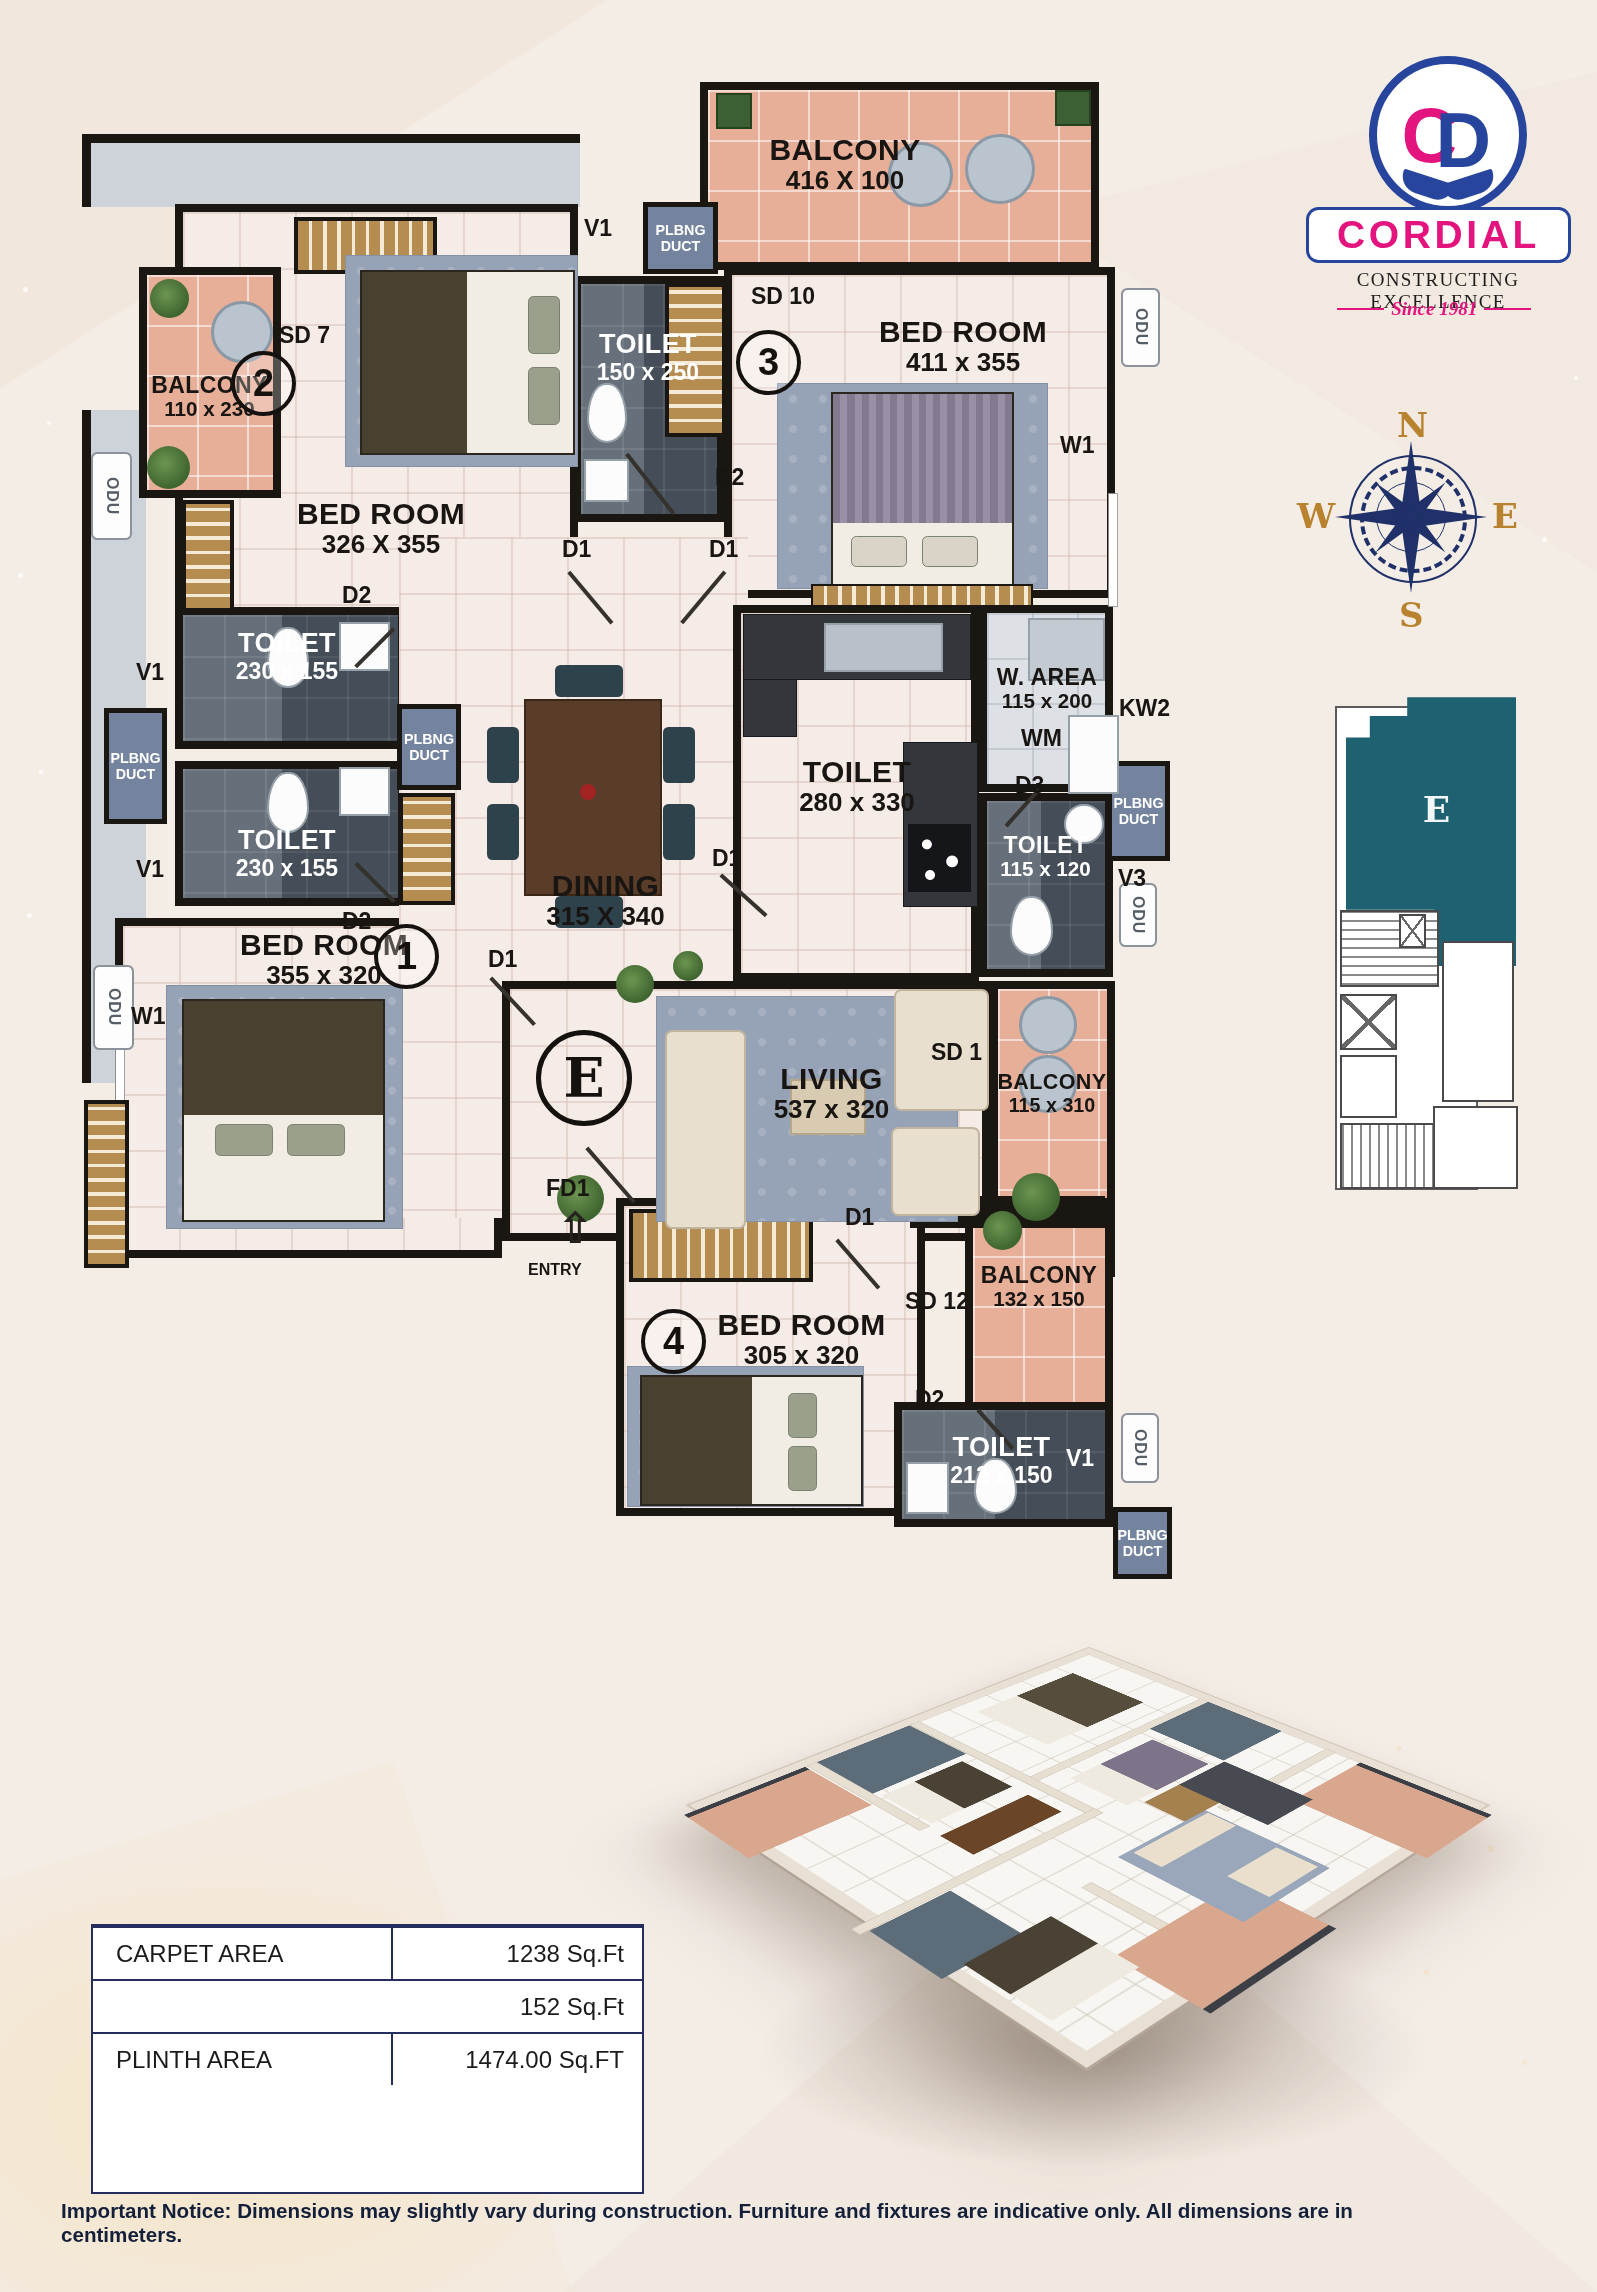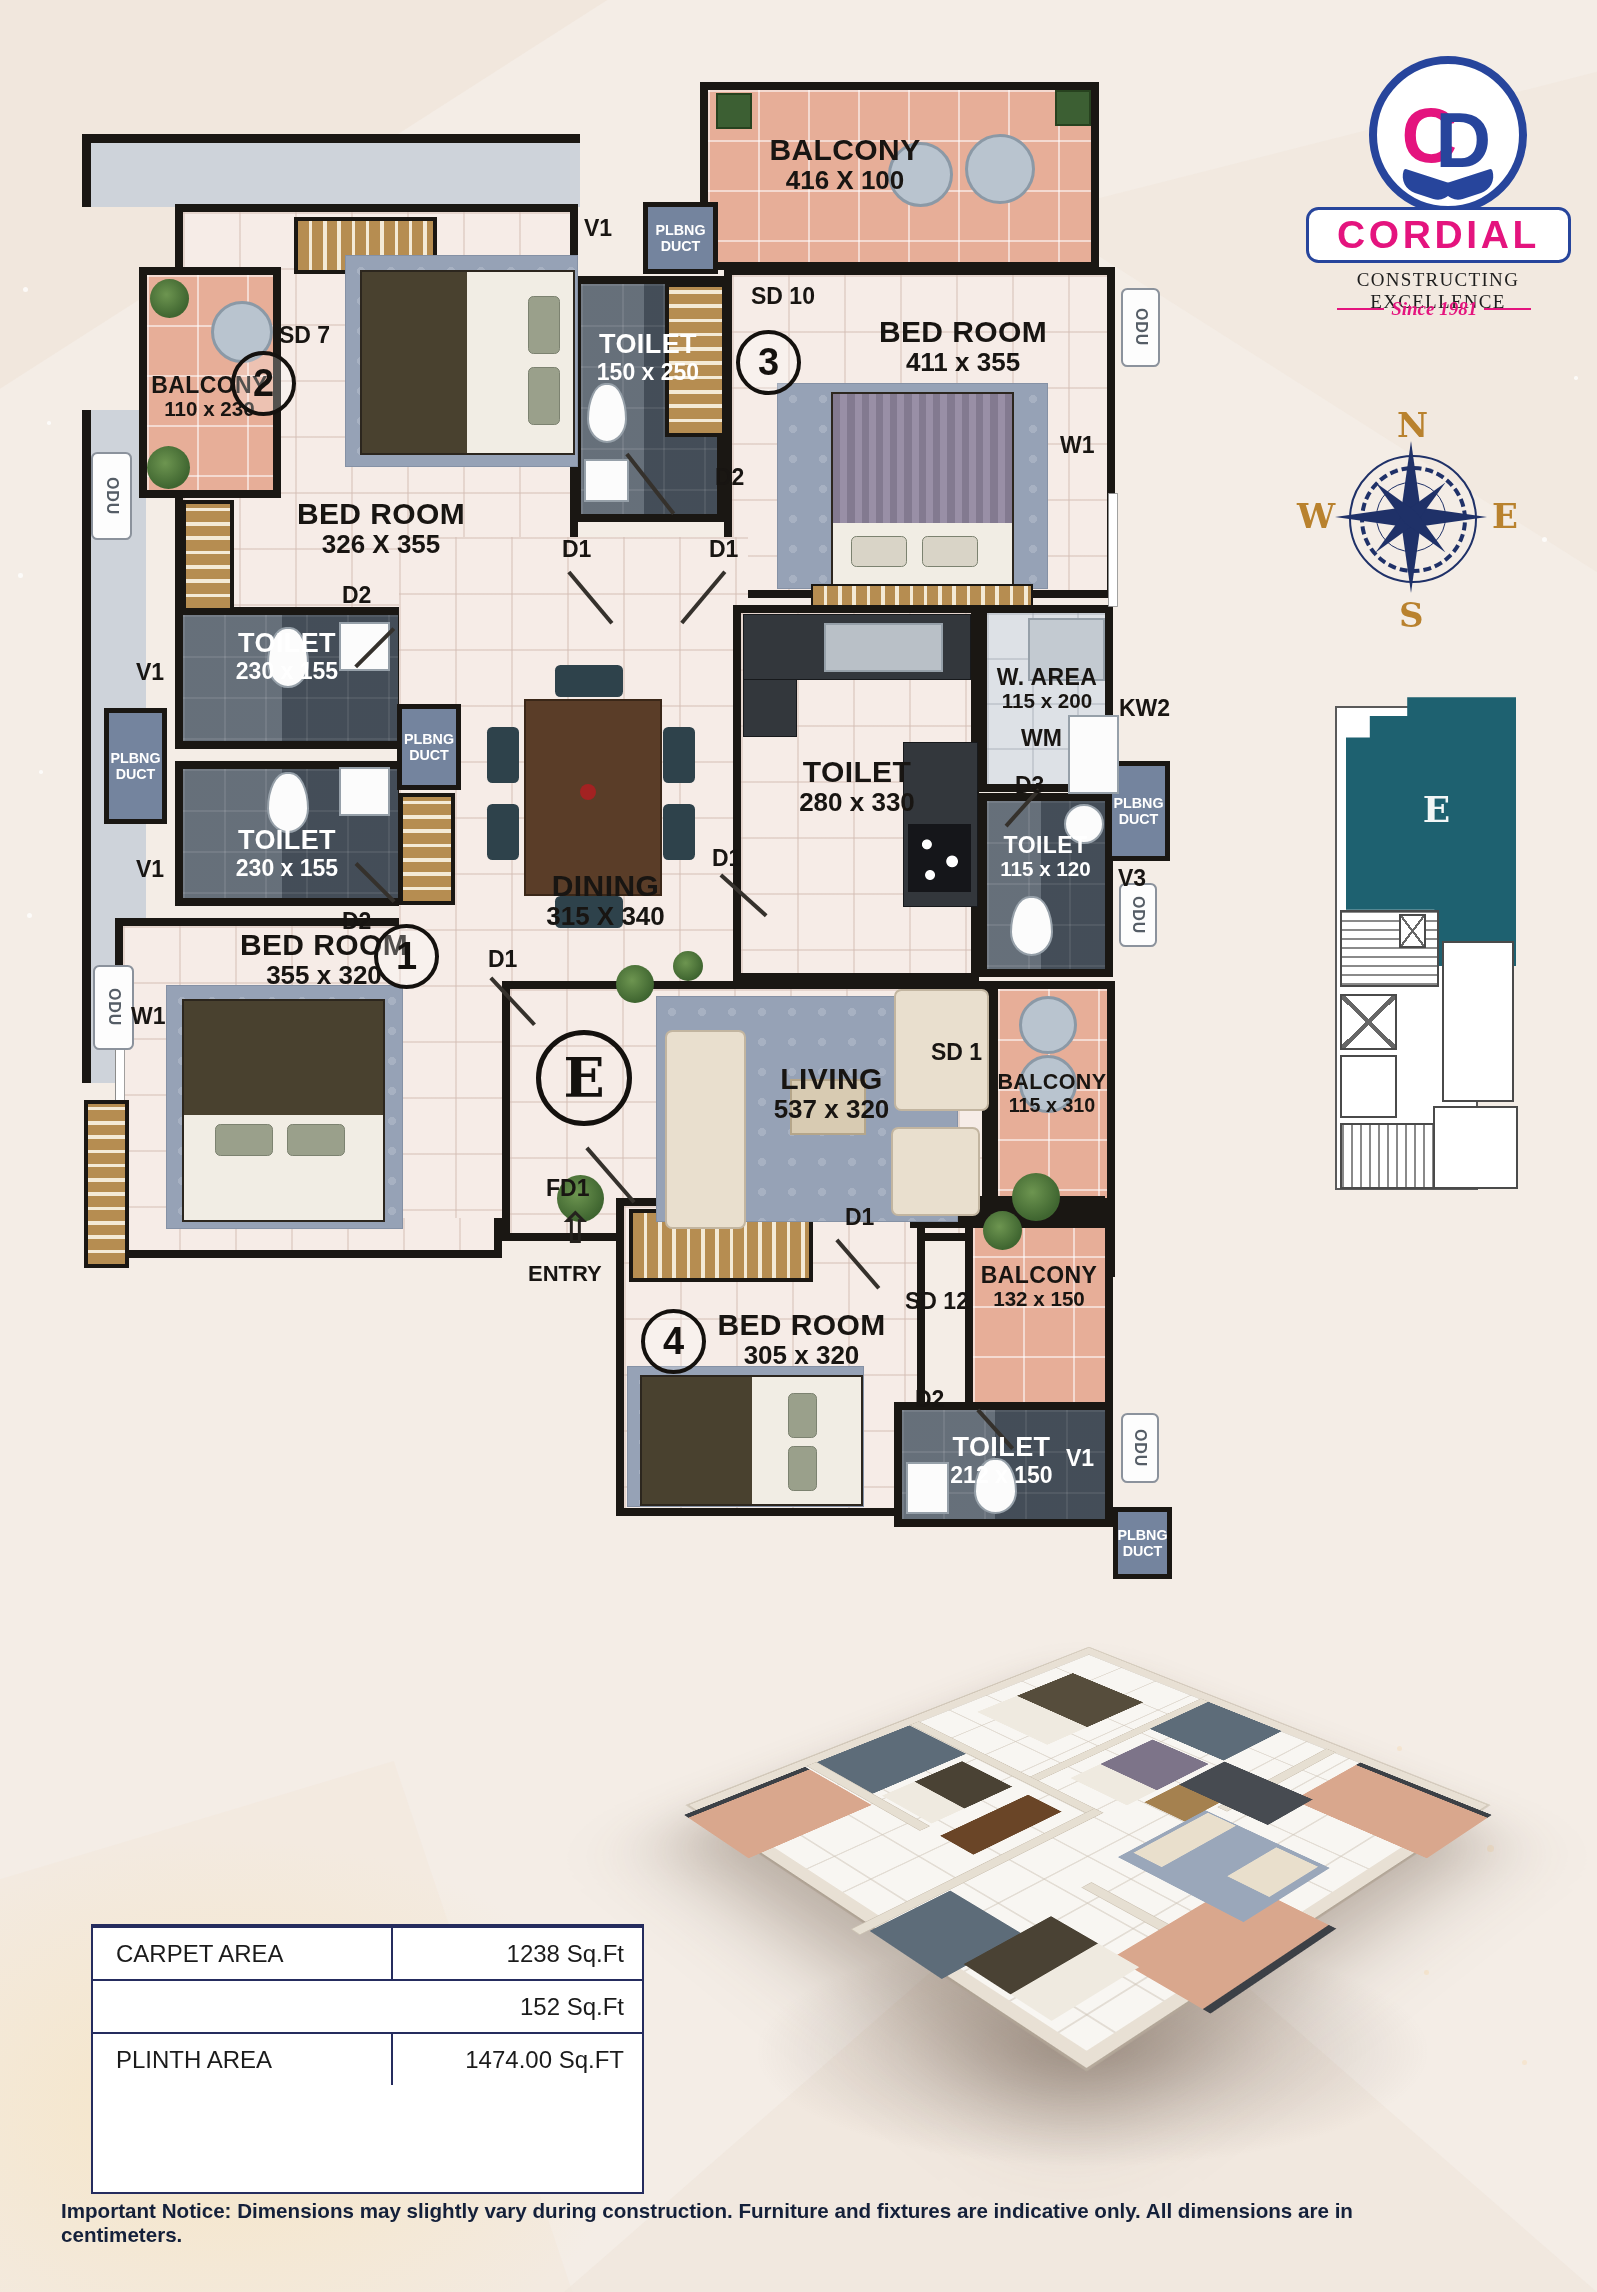--- a/index.html
+++ b/index.html
@@ -386,21 +386,21 @@
   <div class="mark" style="left:1021px;top:725px">WM</div>
   <div class="mark" style="left:1118px;top:865px">V3</div>
   <div class="mark" style="left:931px;top:1039px">SD 1</div>
   <div class="mark" style="left:546px;top:1175px">FD1</div>
   <div class="mark" style="left:845px;top:1204px">D1</div>
   <div class="mark" style="left:905px;top:1288px">SD 12</div>
   <div class="mark" style="left:915px;top:1386px">D2</div>
   <div class="mark white" style="left:1066px;top:1445px">V1</div>
 
   <div class="entry-arrow" style="left:557px;top:1207px">⇧</div>
-  <div class="mark" style="left:528px;top:1261px;font-size:22px">ENTRY</div>
+  <div class="mark" style="left:528px;top:1261px;font-size:16px">ENTRY</div>
 </div>
 
 <div class="abs" style="left:1290px;top:49px;width:296px;height:287px">
   <div class="logo-circle" style="left:79px;top:7.2px">
     <span class="mono" style="color:#e4147e;position:relative;left:9px">C</span>
     <span class="mono" style="color:#27459c;position:relative;left:-12.5px;top:5.4px">D</span>
     <div class="hand" style="left:23px;bottom:10.7px;border-radius:3.6px 0 23px 27px;transform:rotate(18deg)"></div>
     <div class="hand" style="right:23px;bottom:10.7px;border-radius:0 3.6px 27px 23px;transform:rotate(-18deg)"></div>
   </div>
   <div class="brandbox" style="left:16px;top:158px;width:265px;height:56px">

